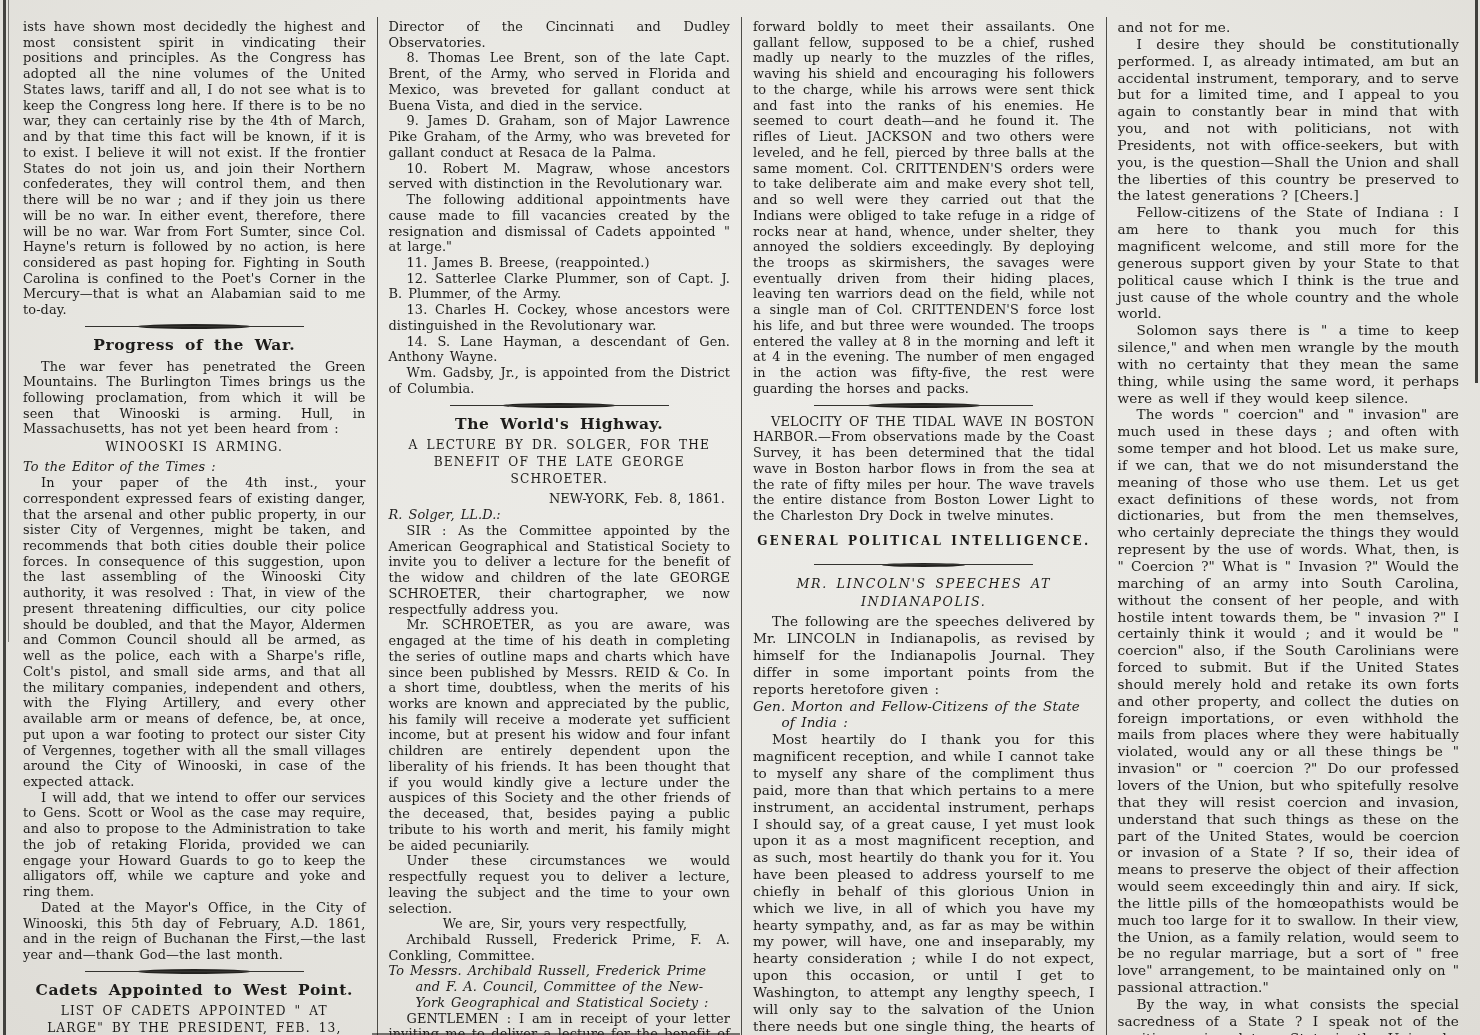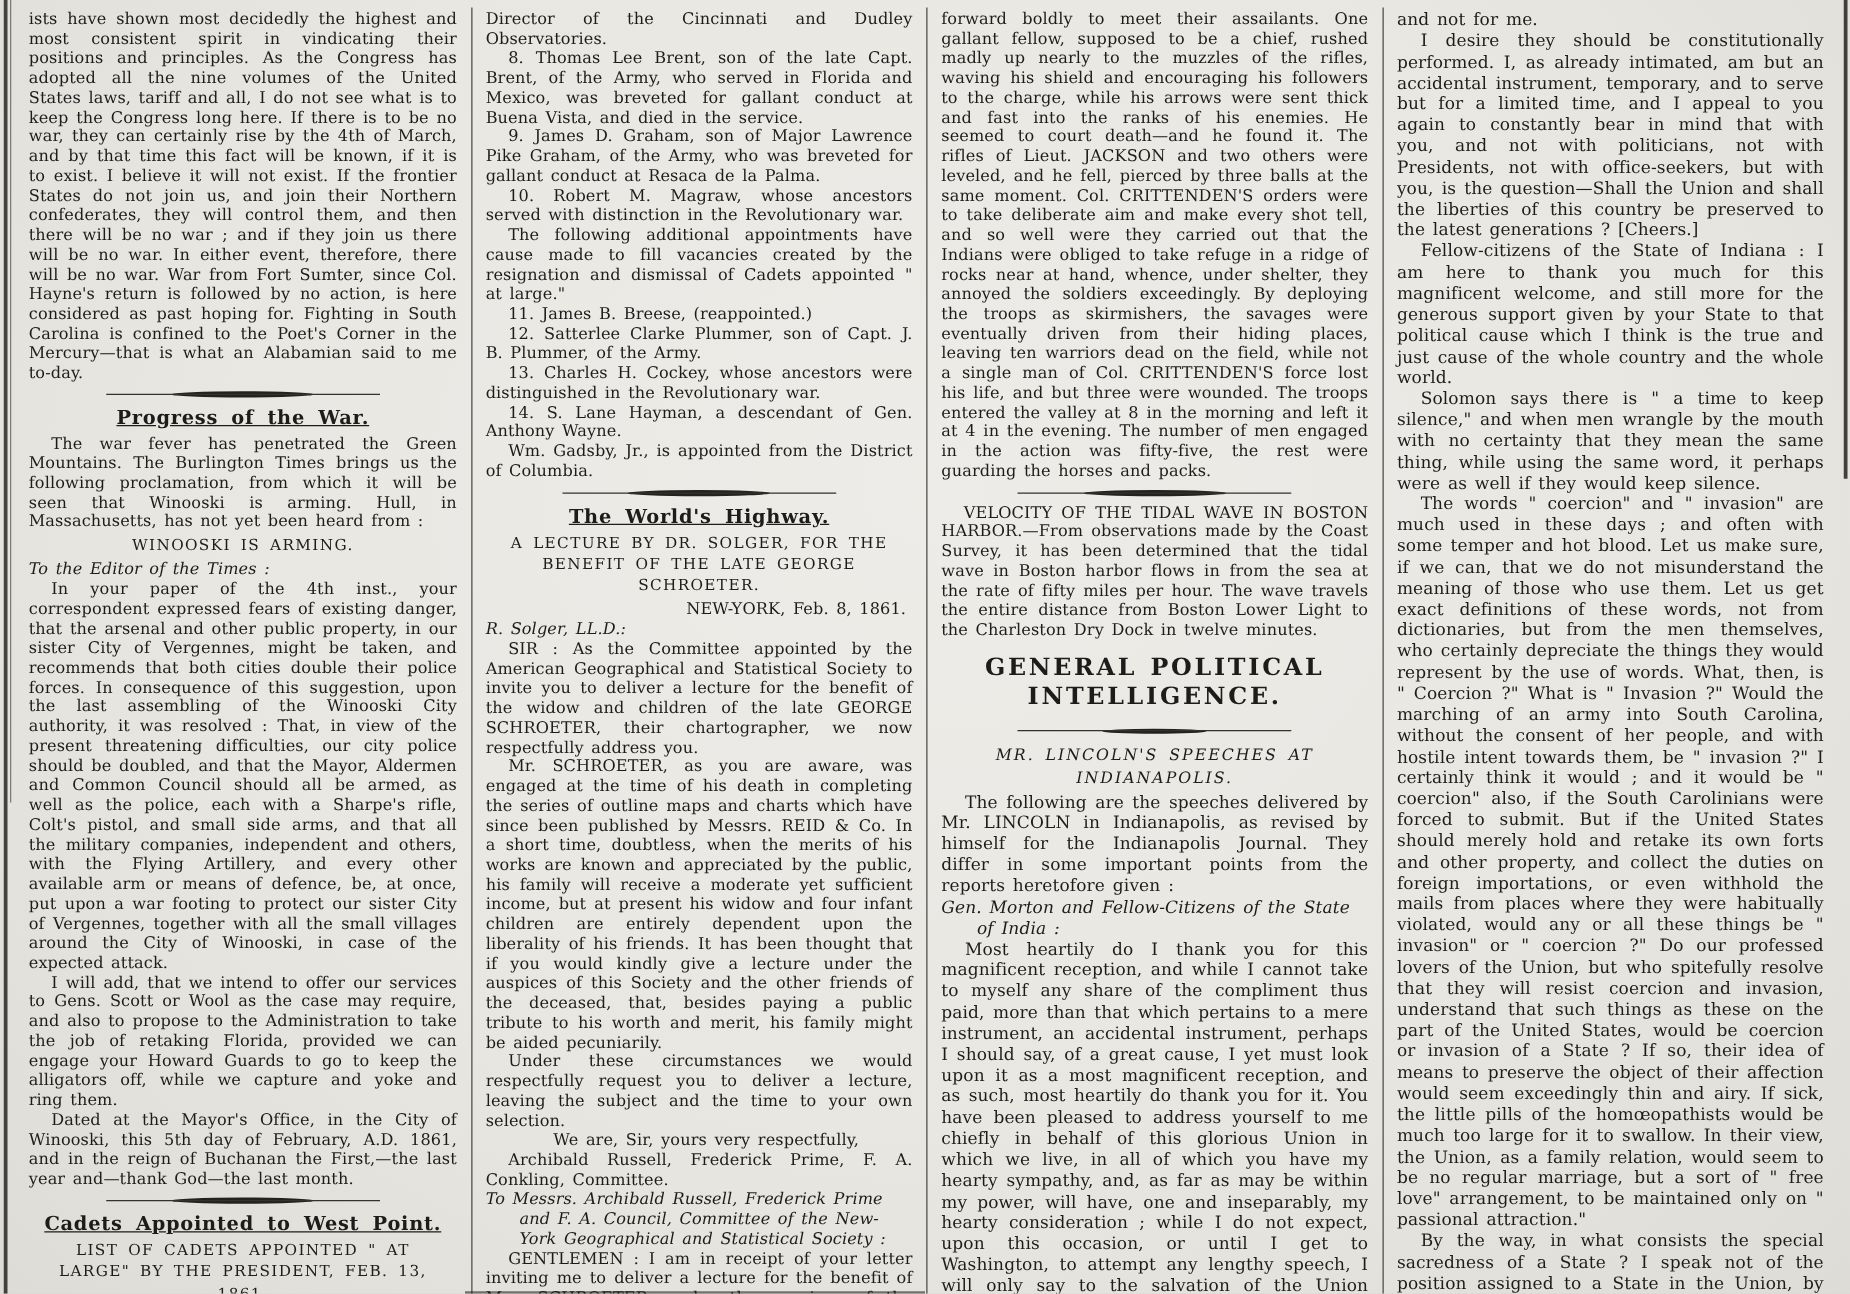--- a/index.html
+++ b/index.html
@@ -4,45 +4,45 @@
 <style>
   html,body{margin:0;padding:0;}
   body{
     width:1480px;height:1035px;overflow:hidden;
     background:#d8d7d2;
     font-family:"DejaVu Serif","Liberation Serif",serif;
   }
   .sheet{
     position:relative;box-sizing:border-box;
     width:1480px;height:1035px;
-    padding:6px 10px 0 12px;
+    padding:17px 10px 0 12px;
     background:radial-gradient(ellipse at 50% 38%, #edecE8 0%, #e8e7e2 55%, #dedcd6 100%);
     color:#1d1c1a;
     display:grid;
     grid-template-columns:1fr 1fr 1fr 1fr;
   }
   .col{
     box-sizing:border-box;
     padding:2px 11px 0 11px;
     overflow:hidden;
     text-align:justify;
     font-size:12.9px;line-height:1.22;
     letter-spacing:.1px;word-spacing:.14em;
   }
   .col + .col{border-left:1px solid #4c4b46;}
   p{margin:0;}
   .p{text-indent:1.4em;}
   .c{text-indent:0;}
   .lg{font-size:13.6px;line-height:1.24;}
   .hl{
     text-align:center;font-weight:bold;font-size:15.5px;line-height:1.2;
-    margin:5px 0 4px;letter-spacing:.6px;text-indent:0;word-spacing:.3em;text-decoration:underline;
+    margin:5px 0 4px;letter-spacing:.6px;text-indent:0;word-spacing:.3em;
   }
   .ghead{
-    text-align:center;font-weight:bold;font-size:19px;line-height:1.2;
+    text-align:center;font-weight:bold;font-size:12px;line-height:1.2;
     margin:10px 0 12px;letter-spacing:2.2px;text-indent:0;
   }
   .sh{
     text-align:center;font-size:12.2px;line-height:1.4;
     margin:2px 6px 3px;letter-spacing:1.1px;text-indent:0;word-spacing:.25em;
   }
   .sh.lince{font-size:12.6px;letter-spacing:1.6px;margin-top:6px;font-style:italic;}
   .it{font-style:italic;}
   .ith{
     font-style:italic;text-align:left;

